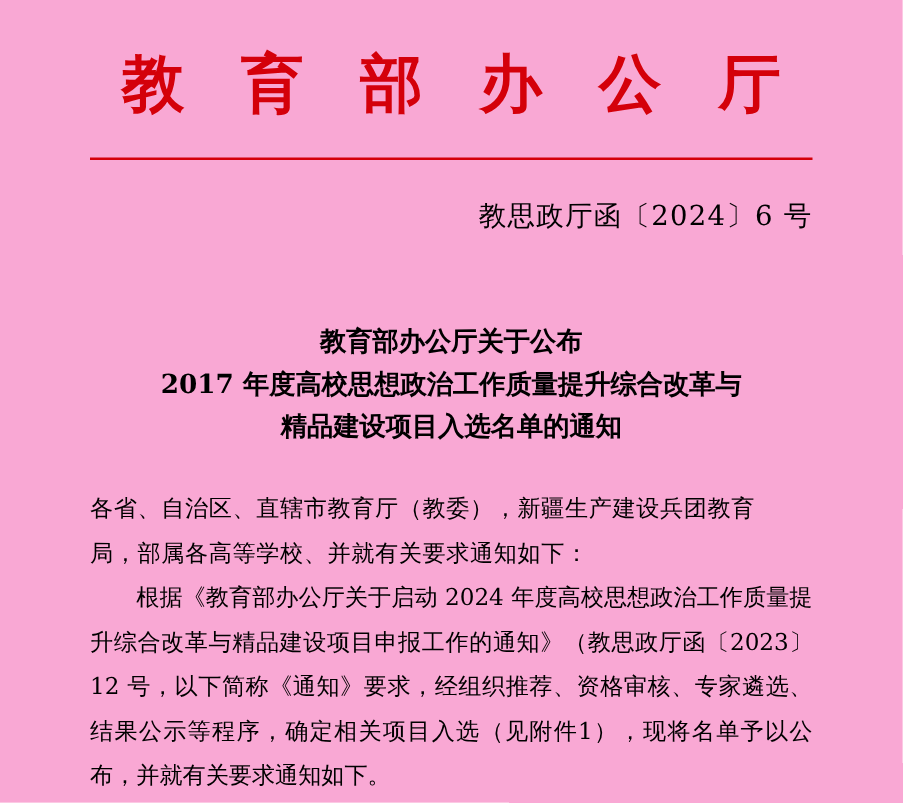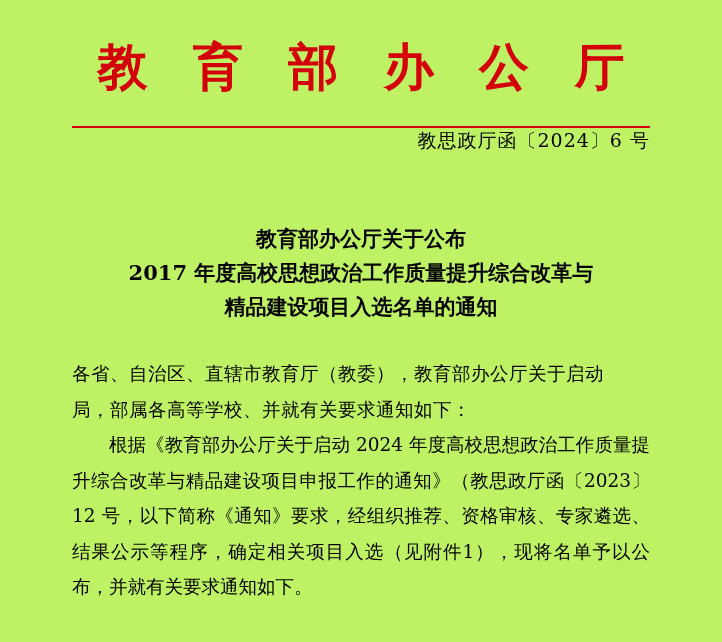--- a/index.html
+++ b/index.html
@@ -12,42 +12,43 @@
     background: #ffffff;
     font-family: "Liberation Serif", serif;
     overflow: hidden;
   }
   .page {
     position: relative;
     width: 722px;
     height: 642px;
     box-sizing: border-box;
     padding: 0 72px;
-    background: #bef264;
+    background: #f9a8d4;
   }
   .letterhead {
     text-align: center;
     color: #d4000a;
     font-family: "DejaVu Serif", "Liberation Serif", serif;
     font-weight: bold;
     font-size: 50px;
     letter-spacing: 14px;
     line-height: 1;
     padding-top: 42px;
     padding-left: 14px;
     white-space: nowrap;
   }
   .rule {
     margin-top: 34px;
     height: 2px;
     background: #d4000a;
   }
   .doc-number {
+    margin-top: 30px;
     text-align: right;
-    font-size: 19px;
+    font-size: 22px;
     color: #000000;
     letter-spacing: 1px;
     font-family: "DejaVu Serif", "Liberation Serif", serif;
   }
   .title-block {
     margin-top: 68px;
     text-align: center;
     font-weight: bold;
     font-size: 21px;
     line-height: 1.62;
@@ -93,19 +94,19 @@
   <div class="doc-number">教思政厅函〔2024〕6 号</div>
 
   <div class="title-block">
     <span class="title-line">教育部办公厅关于公布</span>
     <span class="title-line">2017 年度高校思想政治工作质量提升综合改革与</span>
     <span class="title-line">精品建设项目入选名单的通知</span>
   </div>
 
   <div class="body-block">
     <p class="para salutation">
-      <span class="nowrap-line">各省、自治区、直辖市教育厅（教委），教育部办公厅关于启动</span>
+      <span class="nowrap-line">各省、自治区、直辖市教育厅（教委），新疆生产建设兵团教育</span>
       <span class="nowrap-line">局，部属各高等学校、并就有关要求通知如下：</span>
     </p>
     <p class="para indent">根据《教育部办公厅关于启动 2024 年度高校思想政治工作质量提升综合改革与精品建设项目申报工作的通知》（教思政厅函〔2023〕12 号，以下简称《通知》要求，经组织推荐、资格审核、专家遴选、结果公示等程序，确定相关项目入选（见附件1），现将名单予以公布，并就有关要求通知如下。</p>
   </div>
 
 </div>
 
 </body></html>

